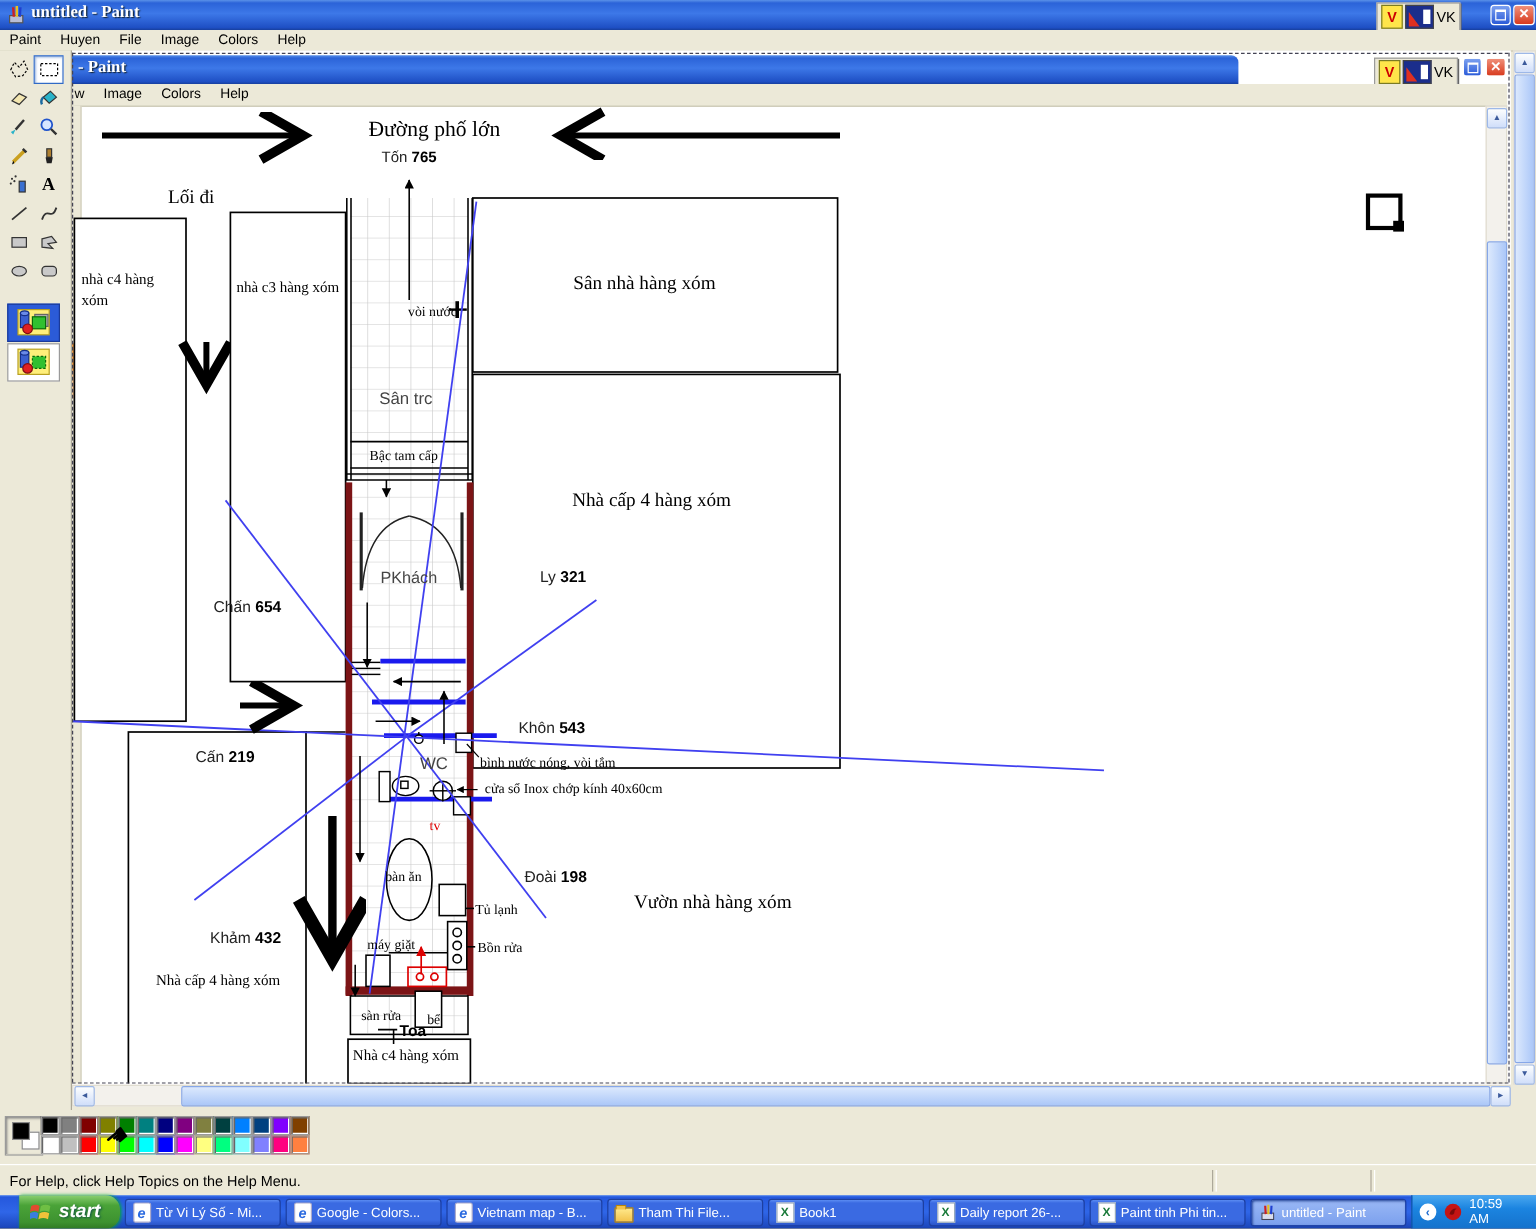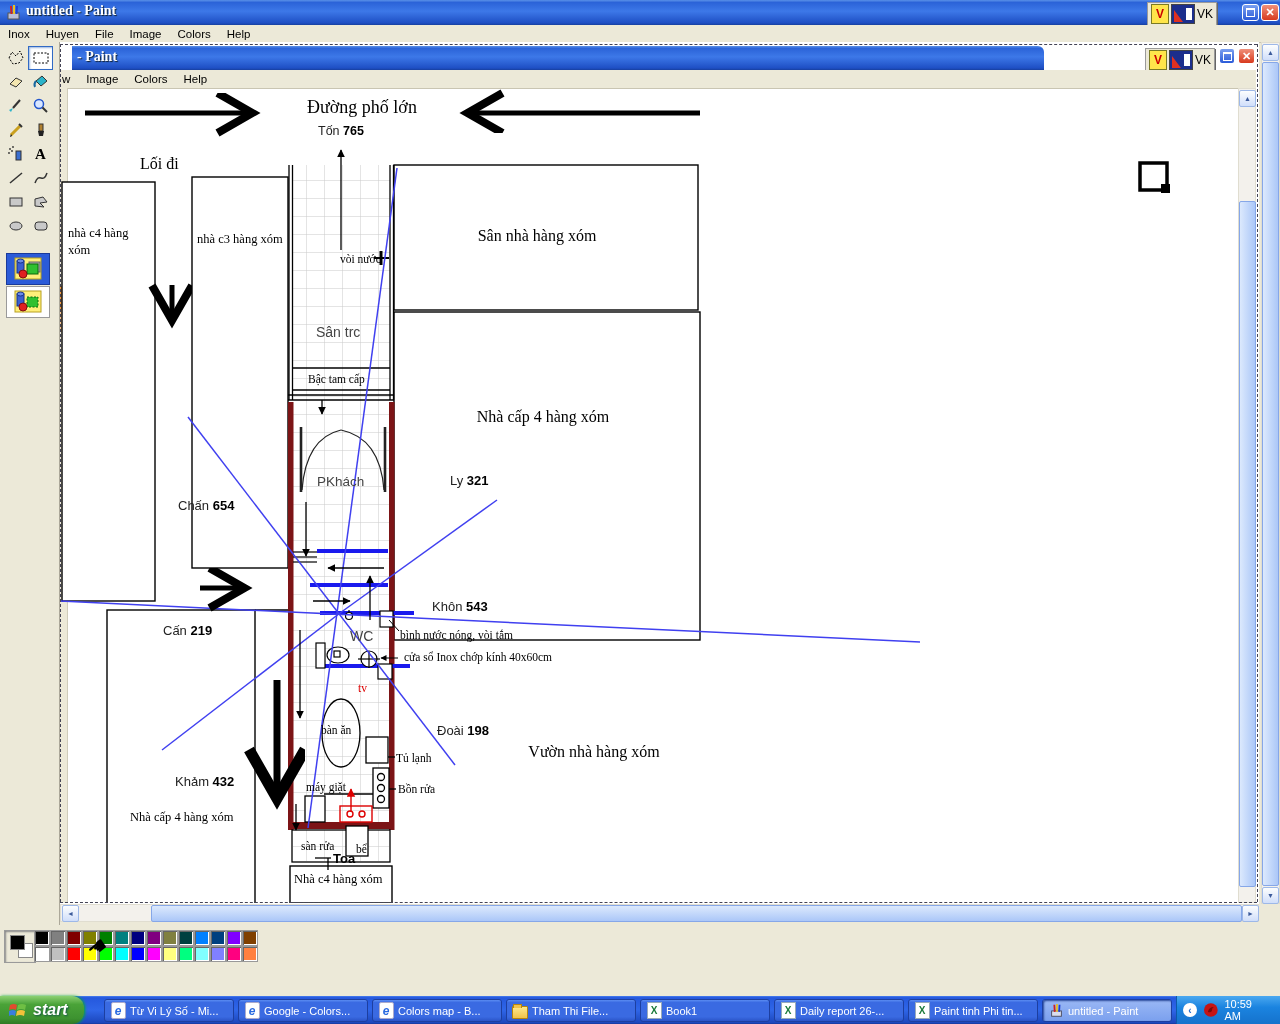--- a/index.html
+++ b/index.html
@@ -93,21 +93,21 @@
       <span class="vk">VK</span>
     </div>
     <div class="a capbtn btn-restore" style="left:1242px;top:4px;width:17px;height:17px;">
       <span class="glyph-restore"></span>
     </div>
     <div class="a capbtn btn-close" style="left:1261px;top:4px;width:18px;height:17px;">
       <span class="x">✕</span>
     </div>
   </div>
   <div class="a menubar" style="left:0;top:25px;width:1280px;height:17px;">
-    <span class="mitem">Inox</span>
+    <span class="mitem">Paint</span>
     <span class="mitem">Huyen</span>
     <span class="mitem">File</span>
     <span class="mitem">Image</span>
     <span class="mitem">Colors</span>
     <span class="mitem">Help</span>
   </div>
 
   <div class="a toolbox" style="left:0;top:42px;width:59px;height:883px;">
     <div class="a tool" style="left:3px;top:4px;">
       <svg width="20" height="18">
@@ -214,21 +214,21 @@
         <rect x="17" y="8" width="11" height="10" fill="#30c030" stroke="#0a6a0a" stroke-dasharray="2,1.5"></rect>
         <rect x="7" y="5" width="7" height="12" fill="#3a5fd0" stroke="#15308a"></rect>
         <ellipse cx="10.5" cy="5" rx="3.5" ry="2" fill="#6a8ae8" stroke="#15308a"></ellipse>
         <circle cx="13" cy="18" r="4" fill="#e02020" stroke="#801010"></circle>
       </svg>
     </div>
   </div>
 
   <div class="a" style="left:60px;top:42px;width:1199px;height:862px;background:#fff;"></div>
 
-  <div class="a tbar" style="left:72px;top:46px;width:972px;height:24px;border-top-right-radius:6px;">
+  <div class="a tbar" style="left:60px;top:46px;width:972px;height:24px;border-top-right-radius:6px;">
     <span class="a ttext" style="left:5px;top:3px;">- Paint</span>
   </div>
   <div class="a langgrp" style="left:1145px;top:48px;height:20px;">
     <span class="vbtn">V</span>
     <span class="flagbtn">
         <i></i>
         <u></u>
       </span>
     <span class="vk">VK</span>
   </div>
@@ -485,23 +485,28 @@
         <span class="swatch" style="background: rgb(255, 255, 128);"></span>
         <span class="swatch" style="background: rgb(0, 255, 128);"></span>
         <span class="swatch" style="background: rgb(128, 255, 255);"></span>
         <span class="swatch" style="background: rgb(128, 128, 255);"></span>
         <span class="swatch" style="background: rgb(255, 0, 128);"></span>
         <span class="swatch" style="background: rgb(255, 128, 64);"></span>
     </div>
     <span class="a handcur" style="left:88px;top:10px;">☚</span>
   </div>
 
+  <div class="a statusbar" style="left:0;top:970px;width:1280px;height:26px;">
+    <span style="padding-left:8px;">For Help, click Help Topics on the Help Menu.</span>
+    <div class="a" style="left:1010px;top:4px;width:2px;height:18px;border-left:1px solid #aca899;border-right:1px solid #fff;"></div>
+    <div class="a" style="left:1142px;top:4px;width:2px;height:18px;border-left:1px solid #aca899;border-right:1px solid #fff;"></div>
+  </div>
 
   <div class="a taskbar" style="left:0;top:996px;width:1280px;height:28px;">
-    <div class="a startbtn" style="left:0;top:0;height:28px;">
+    <div class="a startbtn" style="left:16px;top:0;height:28px;">
       <svg width="20" height="20" viewBox="0 0 20 20">
         <path d="M2,5 q4,-2 7,0 l-1,5 q-3,-2 -7,0 Z" fill="#e04b2f"></path>
         <path d="M10,5 q4,-2 8,0 l-1,5 q-4,-2 -8,0 Z" fill="#6fbf44"></path>
         <path d="M1,11 q4,-2 7,0 l-1,5 q-3,-2 -6,0 Z" fill="#3a7edd"></path>
         <path d="M9,11 q4,-2 8,0 l-1,5 q-4,-2 -8,0 Z" fill="#f2c23a"></path>
       </svg>
       <span>start</span>
     </div>
     <div class="a task" style="left:104px;top:3px;width:130px;height:23px;">
       <span class="icon16">
@@ -512,21 +517,21 @@
     <div class="a task" style="left:238px;top:3px;width:130px;height:23px;">
       <span class="icon16">
           <span class="iepage">e</span>
         </span>
       <span>Google - Colors...</span>
     </div>
     <div class="a task" style="left:372px;top:3px;width:130px;height:23px;">
       <span class="icon16">
           <span class="iepage">e</span>
         </span>
-      <span>Colors map - B...</span>
+      <span>Vietnam map - B...</span>
     </div>
     <div class="a task" style="left:506px;top:3px;width:130px;height:23px;">
       <span class="icon16">
           <span class="folder"></span>
         </span>
       <span>Tham Thi File...</span>
     </div>
     <div class="a task" style="left:640px;top:3px;width:130px;height:23px;">
       <span class="icon16">
           <span class="xlpage">X</span>

